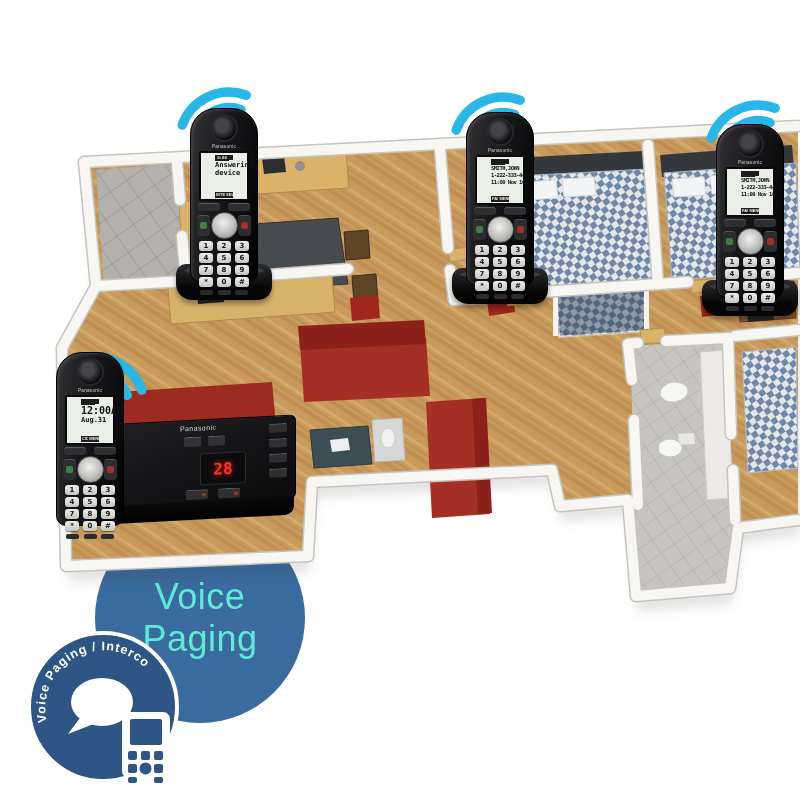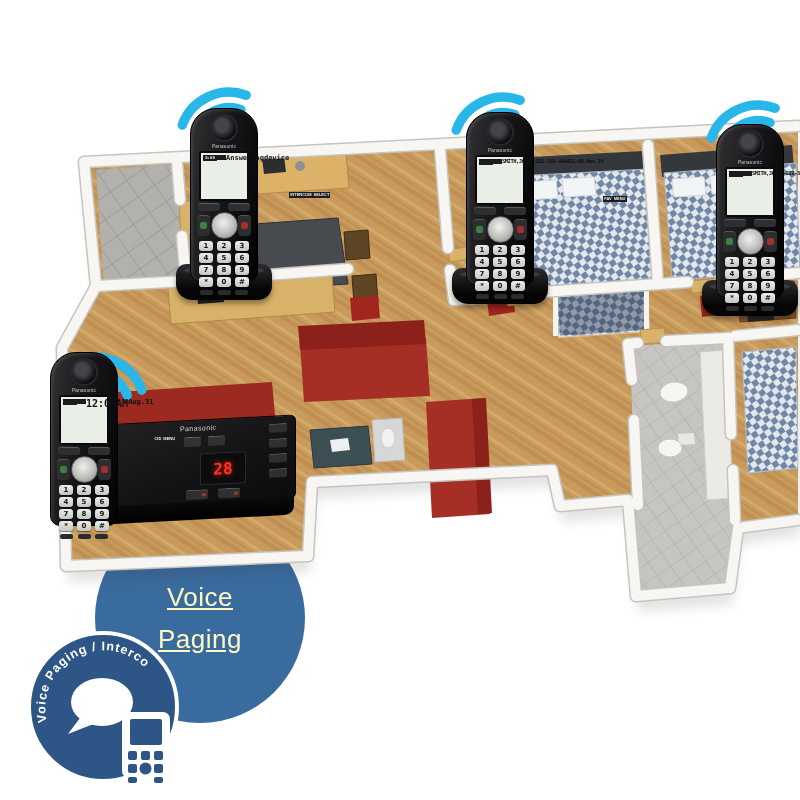--- a/index.html
+++ b/index.html
@@ -1,21 +1,21 @@
 <!DOCTYPE html>
 <html><head>
 <meta charset="utf-8">
 <style>
   html,body{margin:0;padding:0;background:#fff;}
   #stage{position:relative;width:800px;height:800px;background:#fff;overflow:hidden;
          font-family:"Liberation Sans",sans-serif;}
   
   .voice-circle{position:absolute;left:95px;top:513px;width:210px;height:210px;border-radius:50%;
     background:#3a6b9e;z-index:1;display:flex;flex-direction:column;align-items:center;justify-content:center;}
-  .voice-circle div{color:#fef9c3;font-size:26px;line-height:42px;letter-spacing:.5px;text-decoration:underline;}
+  .voice-circle div{color:#5eead4;font-size:36px;line-height:42px;letter-spacing:.5px;}
   #floorplan{position:absolute;left:0;top:0;z-index:2;}
   .wifi{position:absolute;width:112px;height:112px;z-index:4;}
   .wifi path{fill:none;stroke:#29b7ea;stroke-width:11;stroke-linecap:round;}
   .badge-svg{position:absolute;left:18px;top:622px;z-index:7;}
   .badge-text{fill:#fff;font:700 12.5px "Liberation Sans",sans-serif;letter-spacing:1px;}
   
   .handset{position:absolute;width:100px;height:190px;z-index:5;}
   .cradle{position:absolute;left:0;top:156px;width:96px;height:36px;
     background:linear-gradient(#2d2d30,#050506 70%);border-radius:10px 10px 14px 16px;
     box-shadow:0 4px 5px rgba(0,0,0,.35);}
@@ -23,21 +23,21 @@
     background:#3b3b3f;}
   .hs-body{position:absolute;left:14px;top:0;width:66px;height:172px;
     background:linear-gradient(100deg,#323235,#17171a 45%,#020203);
     border:1px solid #000;border-radius:26px 26px 10px 10px;
     box-shadow:inset 2px 2px 3px rgba(255,255,255,.10);}
   .earpiece{width:24px;height:24px;border-radius:50%;margin:5px auto 0;
     background:radial-gradient(circle at 42% 40%,#44454a 0 30%,#0a0a0b 72%);border:2px solid #27282a;}
   .hs-brand{height:6px;line-height:6px;margin-top:1px;color:#cfcfcf;font-size:6px;
     transform:scale(.78);text-align:center;letter-spacing:.3px;}
   .lcd{margin:2px auto 0;width:50px;height:50px;background:#e9eee7;border:2px solid #0a0a0a;
-    border-radius:2px;padding:1px 2px;display:flex;flex-direction:row;box-sizing:border-box;}
+    border-radius:2px;padding:1px 14px;display:flex;flex-direction:column;box-sizing:border-box;}
   .lcd-status{display:flex;justify-content:space-between;align-items:center;height:7px;}
   .st-block{min-width:14px;height:6px;background:#1c1c1c;color:#e9eee7;
     font:700 4px/6px "DejaVu Sans Mono",monospace;text-align:center;}
   .battery{width:9px;height:5px;background:#1c1c1c;}
   .lcd-line{font:700 7px/8px "DejaVu Sans Mono",monospace;color:#111;text-align:center;white-space:nowrap;}
   .lcd-line.small{font-size:5.5px;line-height:7px;letter-spacing:-.5px;}
   .lcd-line.big{font-size:10px;line-height:11px;}
   .lcd-soft{margin-top:auto;display:flex;justify-content:space-between;}
   .lcd-soft span{background:#1c1c1c;color:#eee;font:700 4px/6px "Liberation Sans",sans-serif;
     height:6px;max-width:23px;padding:0 1px;overflow:hidden;display:inline-block;}
@@ -399,21 +399,21 @@
           <span class="key">#</span>
         </div>
       <div class="brow">
           <span></span>
           <span></span>
           <span></span>
         </div>
     </div>
   </div>
 
-  <div class="handset on-base" style="left:36px;top:352px;z-index:5">
+  <div class="handset on-base" style="left:42px;top:352px;z-index:5">
     <div class="hs-body">
       <div class="earpiece"></div>
       <div class="hs-brand">Panasonic</div>
       <div class="lcd">
         <div class="lcd-status">
             <span class="st-block"></span>
             <span class="battery"></span>
           </div>
         <div class="lcd-line big">12:00AM</div>
         <div class="lcd-line">Aug.31</div>

